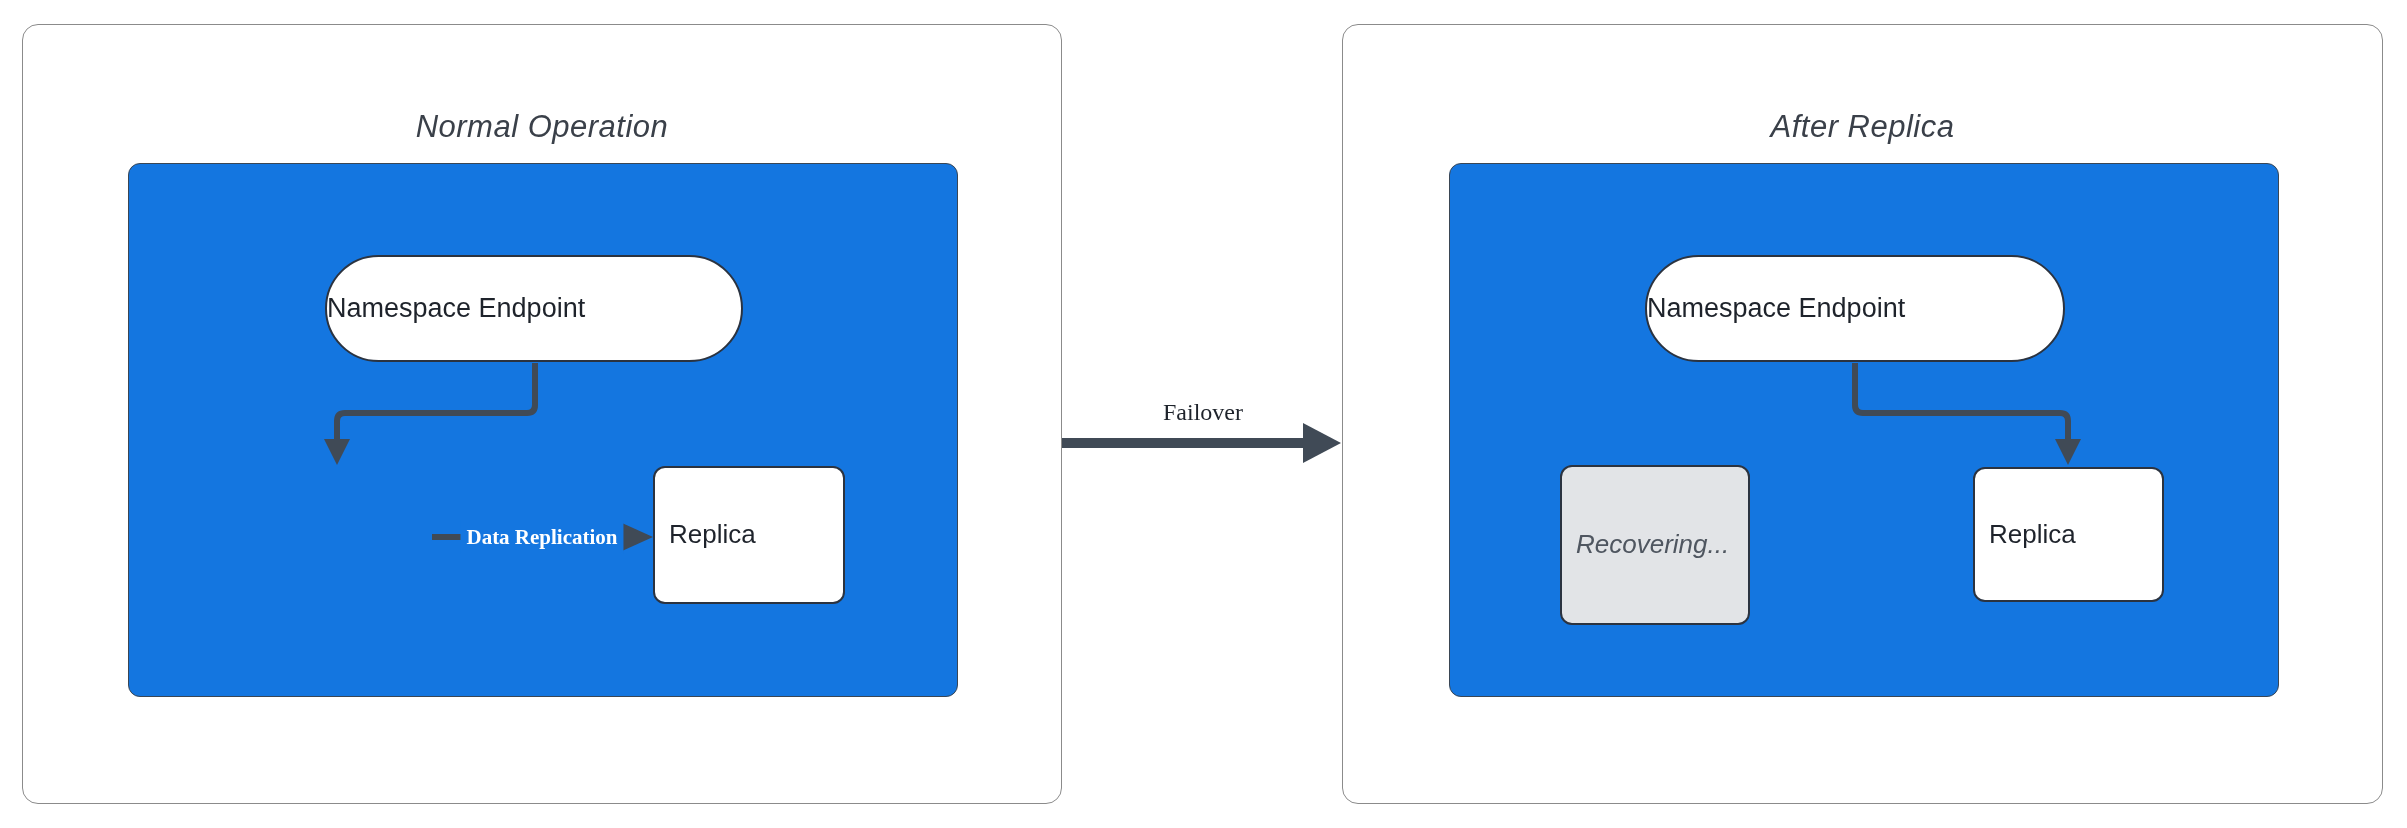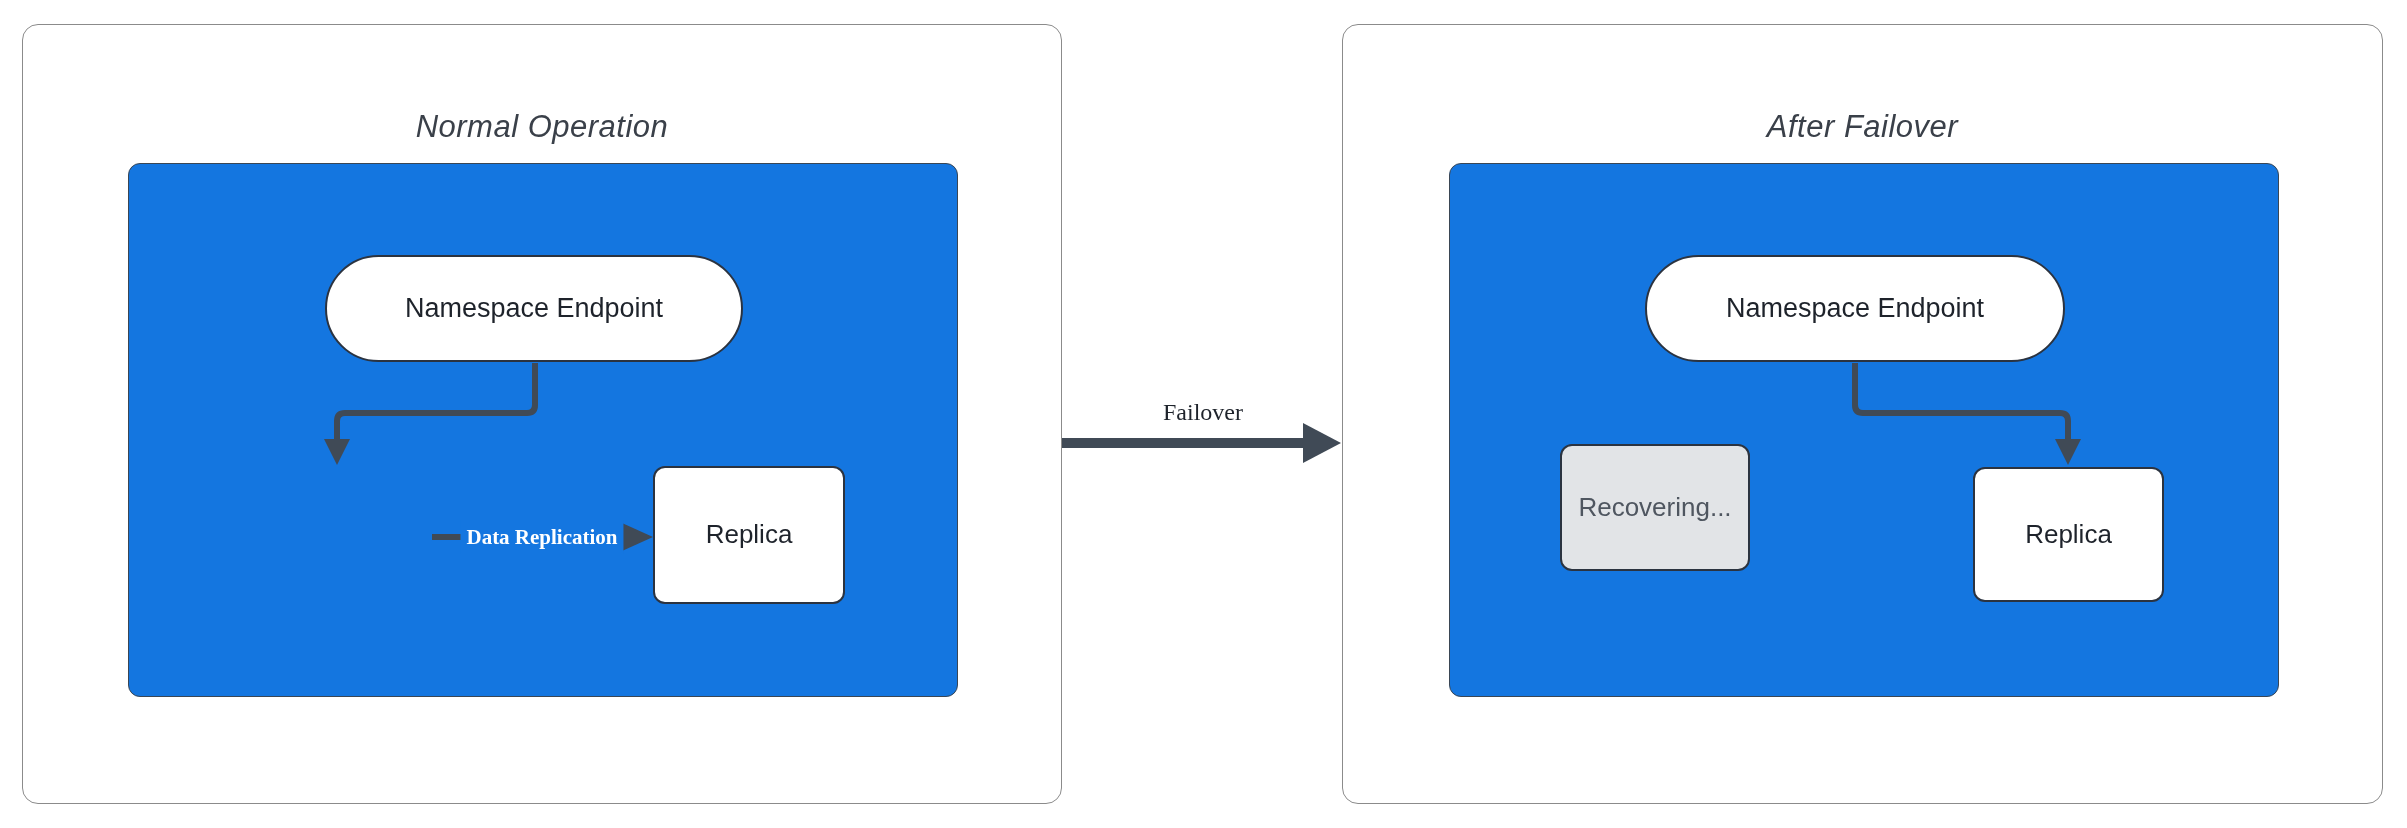--- a/index.html
+++ b/index.html
@@ -45,40 +45,40 @@
   }
   .cluster.left-cluster  { left: 128px; }
   .cluster.right-cluster { left: 1449px; }
   .node {
     position: absolute;
     background: #ffffff;
     border: 2px solid var(--node-border, #2b3340);
     box-sizing: border-box;
     display: flex;
     align-items: center;
-    justify-content: center;
     text-align: center;
     font-size: 26px;
     color: var(--node-text, #1e232b);
     line-height: 1.3;
     z-index: 10;
   }
   .node.pill {
     border-radius: 54px;
     font-size: 27px;
   }
   .pill.left-pill  { left: 325px;  top: 255px; width: 418px; height: 107px; }
   .pill.right-pill { left: 1645px; top: 255px; width: 420px; height: 107px; }
   .node.rect { border-radius: 12px; padding: 0 14px; }
   .node.primary        { left: 242px;  top: 467px; width: 188px; height: 136px; }
   .node.replica-left   { left: 653px;  top: 466px; width: 192px; height: 138px; }
   .node.recovering     {
-    left: 1560px; top: 444px; width: 190px; height: 127px;
+    left: 1560px; top: 465px; width: 190px; height: 160px;
     background: var(--recovering-fill, #e2e4e7);
     color: var(--recovering-text, #4f5660);
+    font-style: italic;
   }
   .node.replica-right  { left: 1973px; top: 467px; width: 191px; height: 135px; }
   #edges {
     position: absolute;
     left: 0; top: 0;
     width: 2407px; height: 828px;
     z-index: 5;
   }
   .edge-label {
     position: absolute;
@@ -108,21 +108,21 @@
 <body>
 
 <div id="stage">
 
   <div class="panel left">
     <div class="panel-title">Normal Operation</div>
   </div>
   <div class="cluster left-cluster"></div>
 
   <div class="panel right">
-    <div class="panel-title">After Failover</div>
+    <div class="panel-title">After Replica</div>
   </div>
   <div class="cluster right-cluster"></div>
 
   <svg id="edges" viewBox="0 0 2407 828" xmlns="http://www.w3.org/2000/svg">
 
     <path d="M535 363 L535 405 Q535 413 527 413 L345 413 Q337 413 337 421 L337 442" fill="none" stroke="#404A56" stroke-width="6"></path>
     <polygon points="337,465 324,439 350,439" fill="#404A56"></polygon>
 
     <path d="M432 537 L640 537" fill="none" stroke="#404A56" stroke-width="6"></path>
     <polygon points="653,537 622,523 622,551" fill="#404A56"></polygon>

